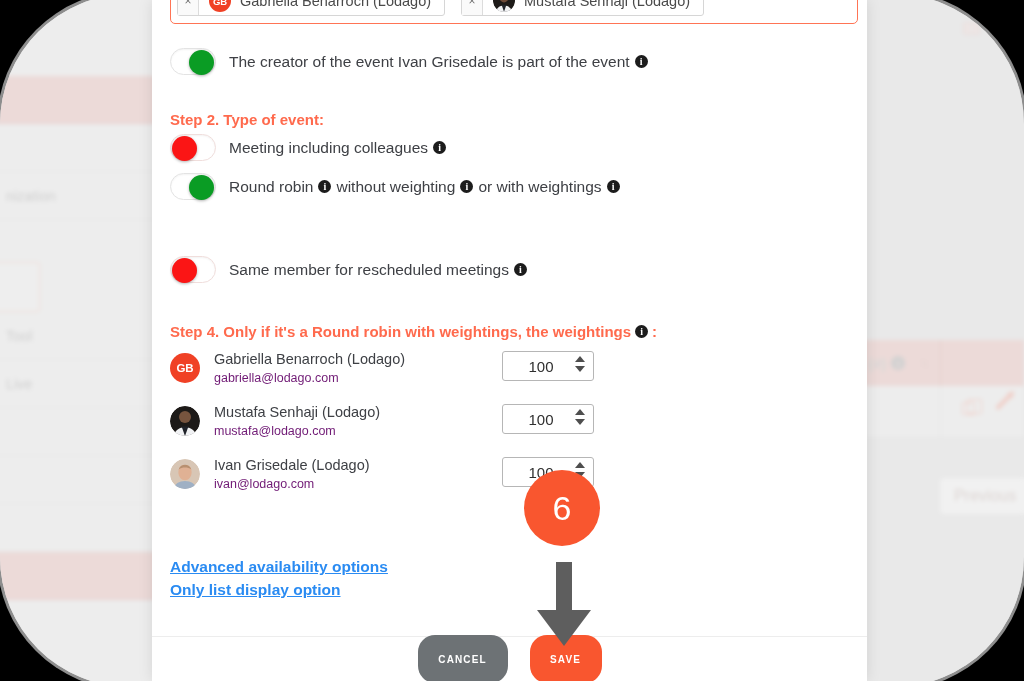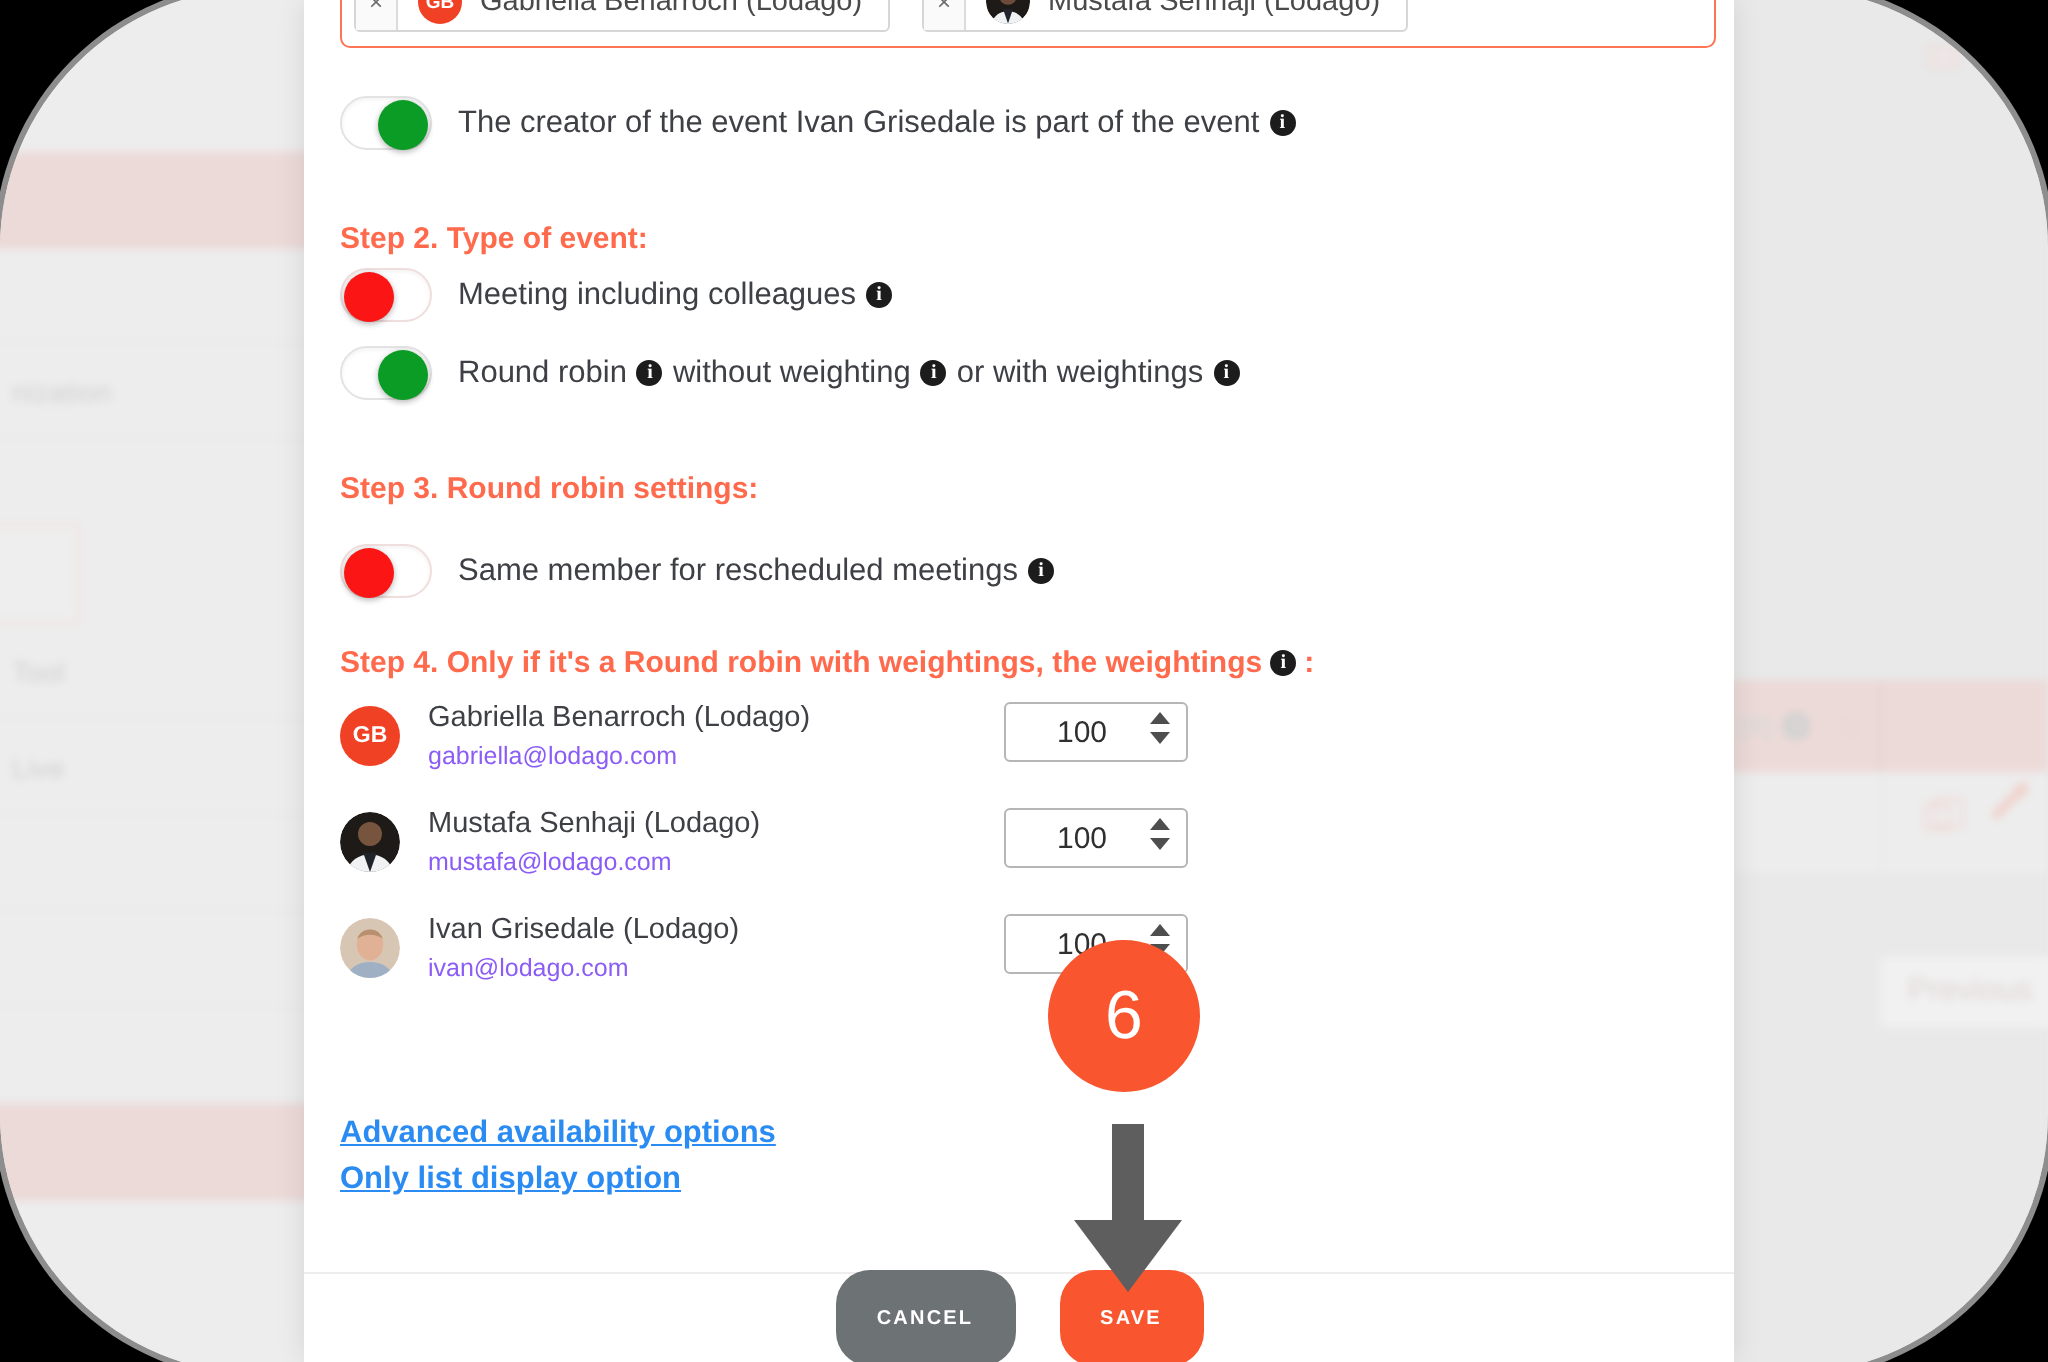--- a/index.html
+++ b/index.html
@@ -195,21 +195,21 @@
   
   .member-row { display: flex; align-items: center; }
   .avatar {
     width: 30px; height: 30px; border-radius: 50%; flex: none;
     display: flex; align-items: center; justify-content: center;
     font-size: 11.5px; font-weight: bold; color: #fff;
     overflow: hidden; position: relative;
   }
   .member-text { margin-left: 14px; }
   .member-name { font-size: 14.5px; color: #3e4045; line-height: 1.35; }
-  .member-email { font-size: 12.5px; color: #8b5cf6; line-height: 1.35; }
+  .member-email { font-size: 12.5px; color: #701a75; line-height: 1.35; }
 
   .spin {
     position: relative; width: 92px; height: 30px;
     border: 1px solid #b6b6b6; border-radius: 3px; background: #fff;
     display: flex; align-items: center;
   }
   .spin .val {
     flex: 1; text-align: center; font-size: 15px; color: #2f2f2f;
     padding-right: 14px;
   }
@@ -372,25 +372,22 @@
         <div class="toggle-label">
           <span>Round robin</span>
           <span class="info">i</span>
           <span>without weighting</span>
           <span class="info">i</span>
           <span>or with weightings</span>
           <span class="info">i</span>
         </div>
       </div>
 
-      <div class="step-title" style="position:absolute;left:18px;top:236px">
-        <span>Step 3. Round robin settings:</span>
-      </div>
-
-      <div class="toggle-row" style="position:absolute;left:18px;top:272px">
+
+      <div class="toggle-row" style="position:absolute;left:18px;top:256px">
         <div class="switch off">
             <span class="knob"></span>
           </div>
         <div class="toggle-label">
           <span>Same member for rescheduled meetings</span>
           <span class="info">i</span>
         </div>
       </div>
 
       <div class="step-title" style="position:absolute;left:18px;top:323px">

